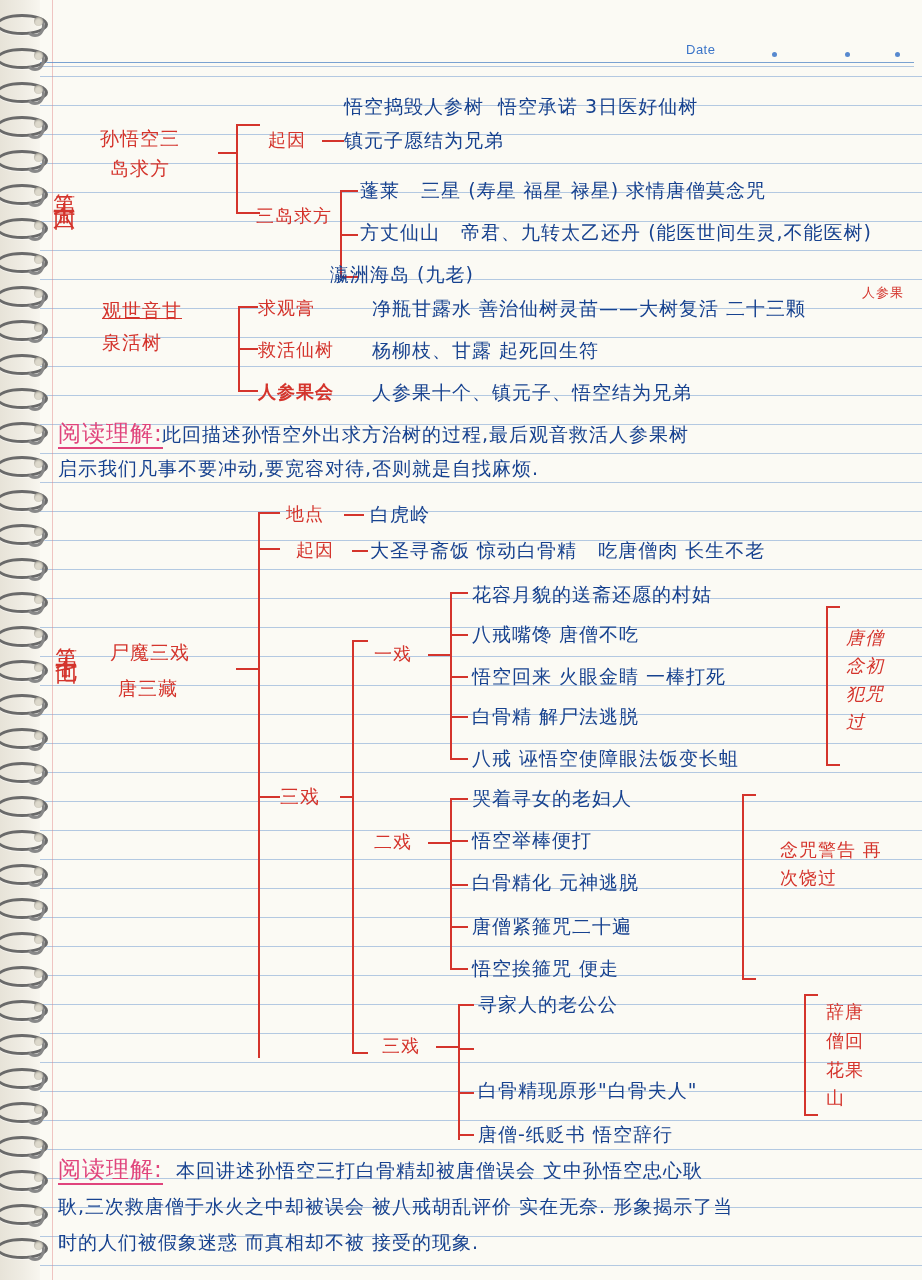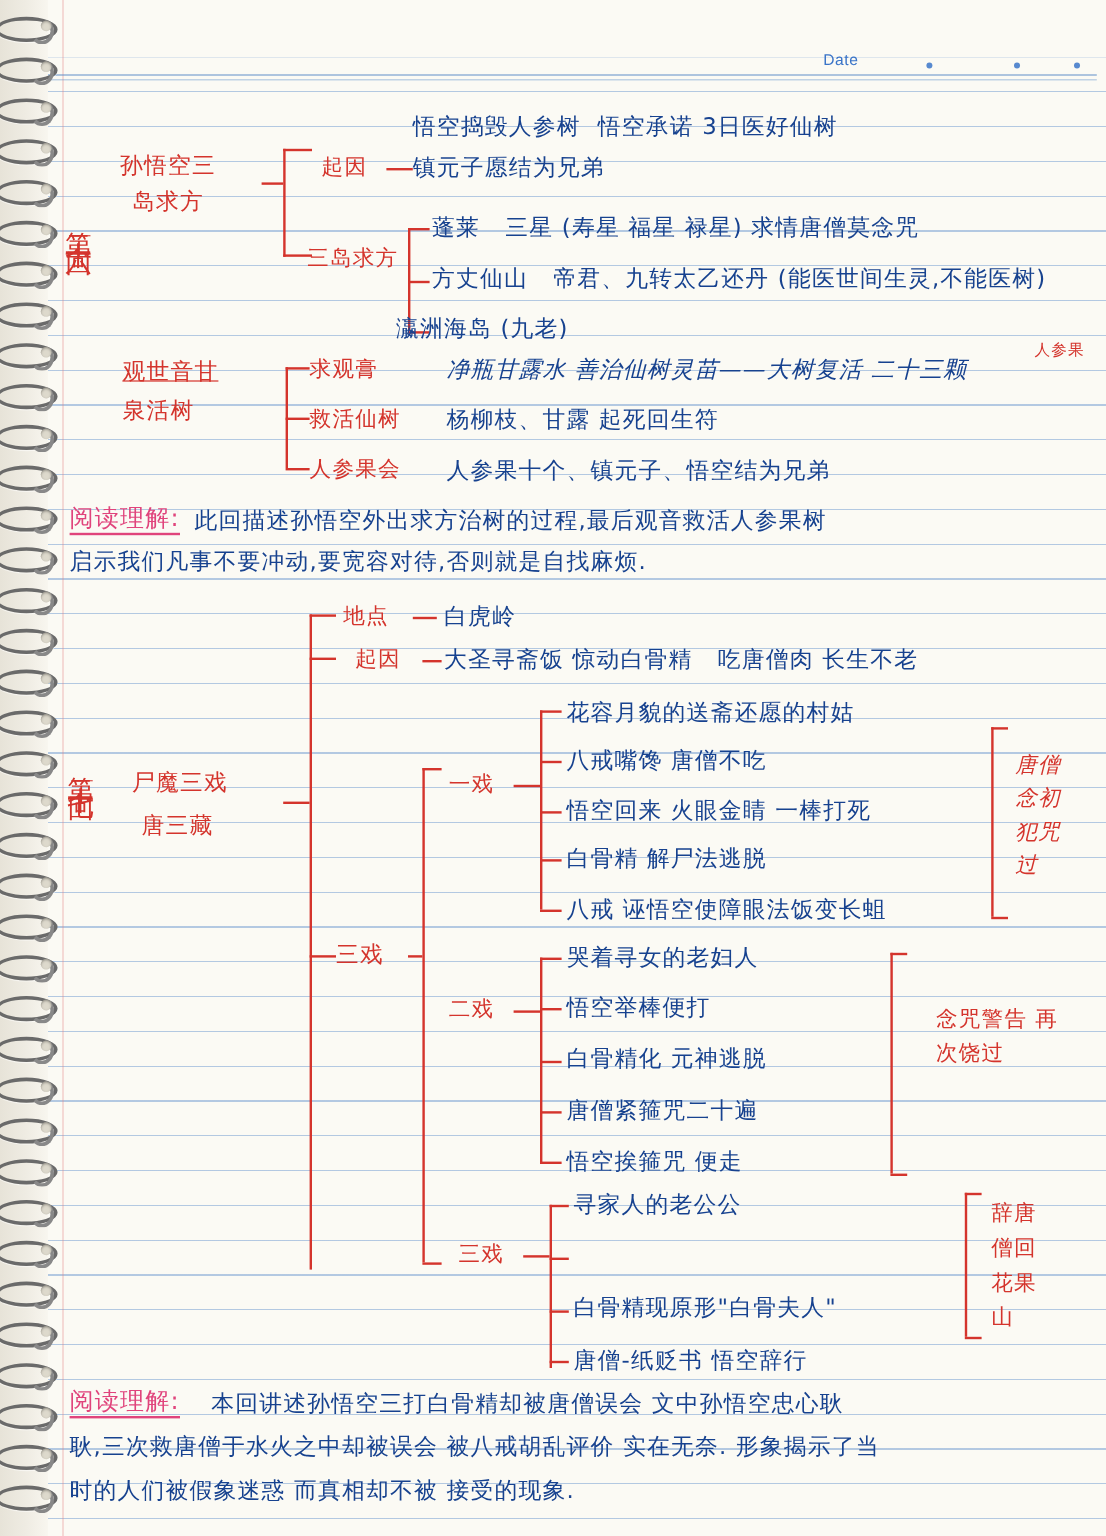--- a/index.html
+++ b/index.html
@@ -79,21 +79,21 @@
     font-family:"DejaVu Sans","Liberation Sans",sans-serif;
     letter-spacing:1px;
     line-height:1.15;
   }
   .red{color:#d4342c;}
   .blue{color:#17428f;}
   .pink{color:#e0447c;}
   .s13{font-size:13px;}
   .s18{font-size:18px;}
   .s19{font-size:19px;}
-  .s20{font-size:20px;}
+  .s20{font-size:23px;}
   .s22{font-size:22px;}
   .vert{writing-mode:vertical-rl;text-orientation:upright;letter-spacing:4px;}
   .pinkunder{border-bottom:2px solid #e0447c;padding-bottom:1px;}
 
   
   .ln{position:absolute;background:#d4342c;}
   .lnh{height:2px;}
   .lnv{width:2px;}
 </style>
 </head>
@@ -177,27 +177,27 @@
 
   <div class="hw red s19" style="left:102px;top:300px;text-decoration:underline;">观世音甘</div>
   <div class="hw red s19" style="left:102px;top:332px;">泉活树</div>
 
   <div class="ln lnv" style="left:238px;top:306px;height:84px;"></div>
   <div class="ln lnh" style="left:238px;top:306px;width:20px;"></div>
   <div class="ln lnh" style="left:238px;top:348px;width:20px;"></div>
   <div class="ln lnh" style="left:238px;top:390px;width:20px;"></div>
 
   <div class="hw red s18" style="left:258px;top:298px;">求观膏</div>
-  <div class="hw blue s19" style="left:372px;top:298px;font-style:italic;">净瓶甘露水 善治仙树灵苗——大树复活 二十三颗</div>
+  <div class="hw blue s19" style="left:372px;top:298px;">净瓶甘露水 善治仙树灵苗——大树复活 二十三颗</div>
   <div class="hw red s13" style="left:862px;top:286px;">人参果</div>
 
   <div class="hw red s18" style="left:258px;top:340px;">救活仙树</div>
   <div class="hw blue s19" style="left:372px;top:340px;">杨柳枝、甘露 起死回生符</div>
 
-  <div class="hw red s18" style="left:258px;top:382px;">人参果会</div>
+  <div class="hw red s18" style="left:258px;top:382px;font-weight:bold;">人参果会</div>
   <div class="hw blue s19" style="left:372px;top:382px;">人参果十个、镇元子、悟空结为兄弟</div>
 
   <div class="hw pink s20 pinkunder" style="left:58px;top:420px;">阅读理解:</div>
   <div class="hw blue s19" style="left:162px;top:424px;">此回描述孙悟空外出求方治树的过程,最后观音救活人参果树</div>
   <div class="hw blue s19" style="left:58px;top:458px;">启示我们凡事不要冲动,要宽容对待,否则就是自找麻烦.</div>
 
   <div class="hw red s22 vert" style="left:54px;top:630px;">第二十七回</div>
 
   <div class="hw red s19" style="left:110px;top:642px;">尸魔三戏</div>
   <div class="hw red s19" style="left:118px;top:678px;">唐三藏</div>

